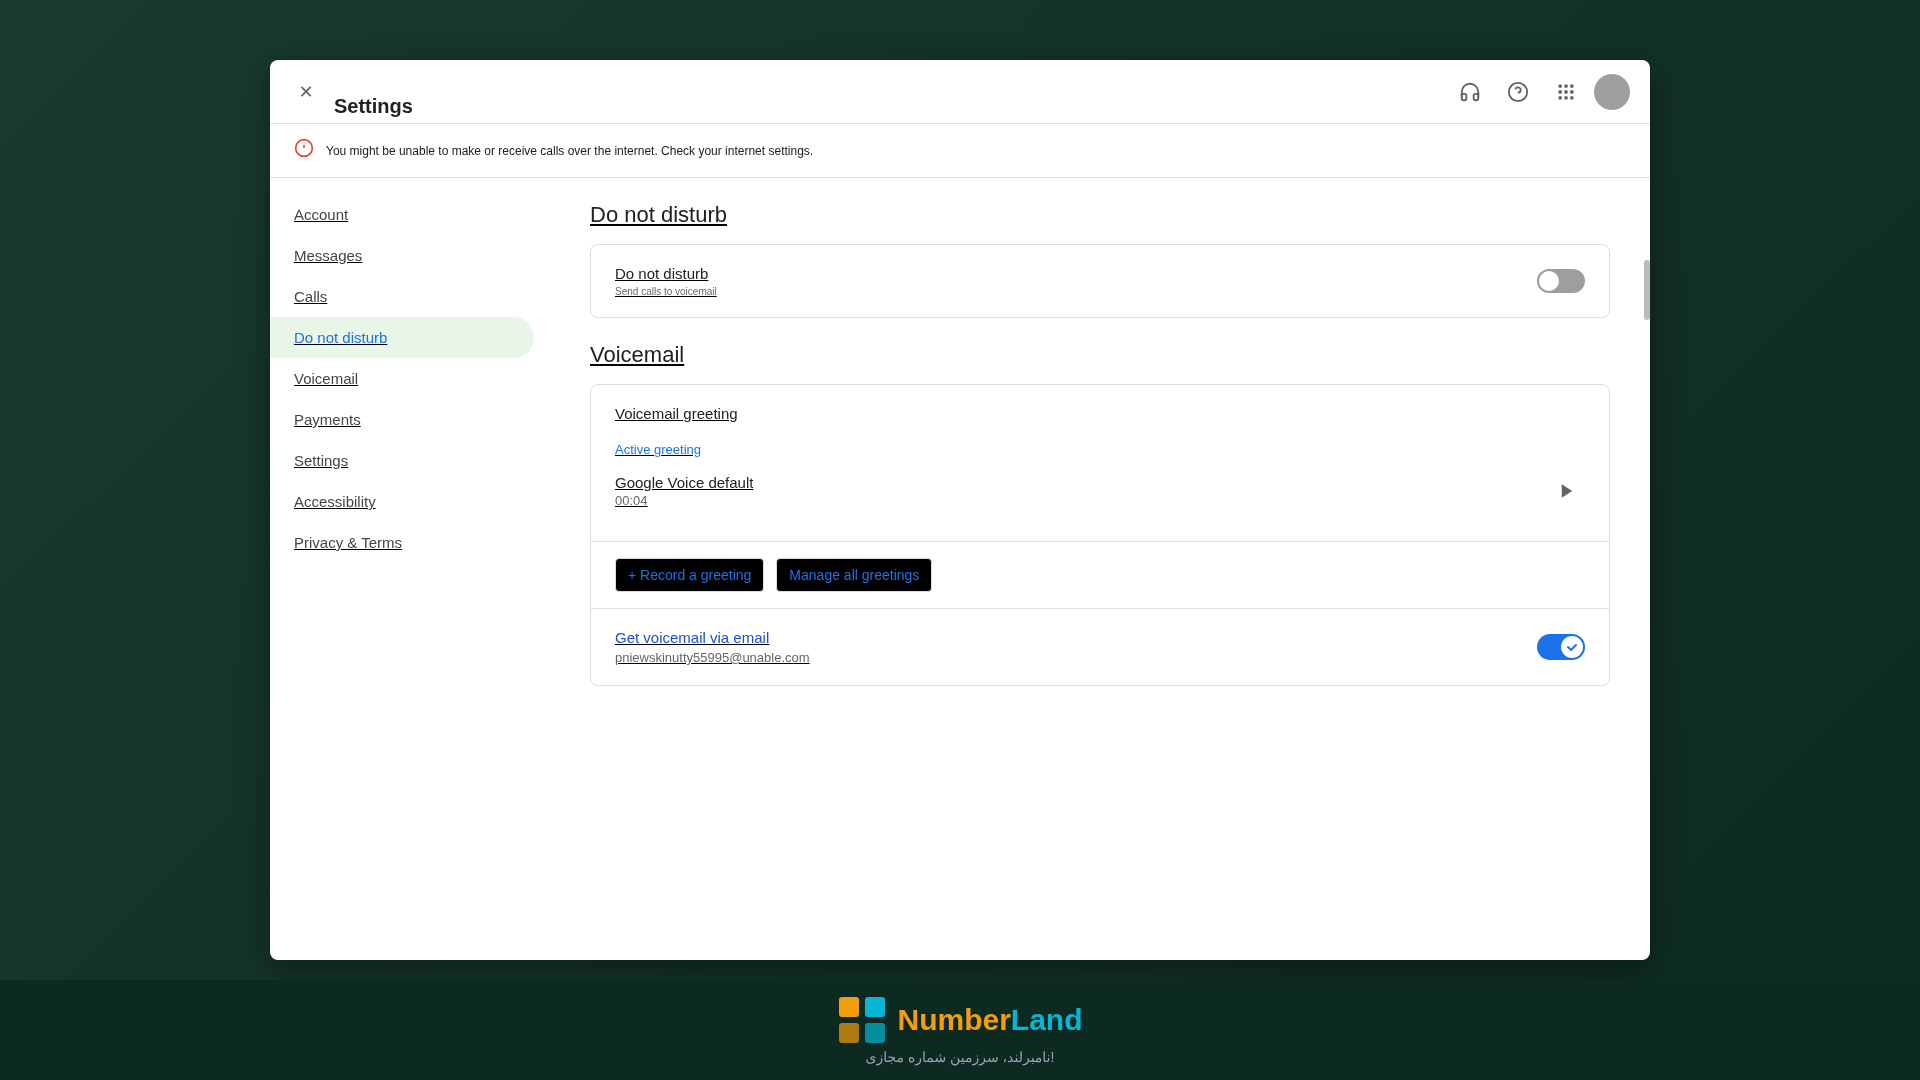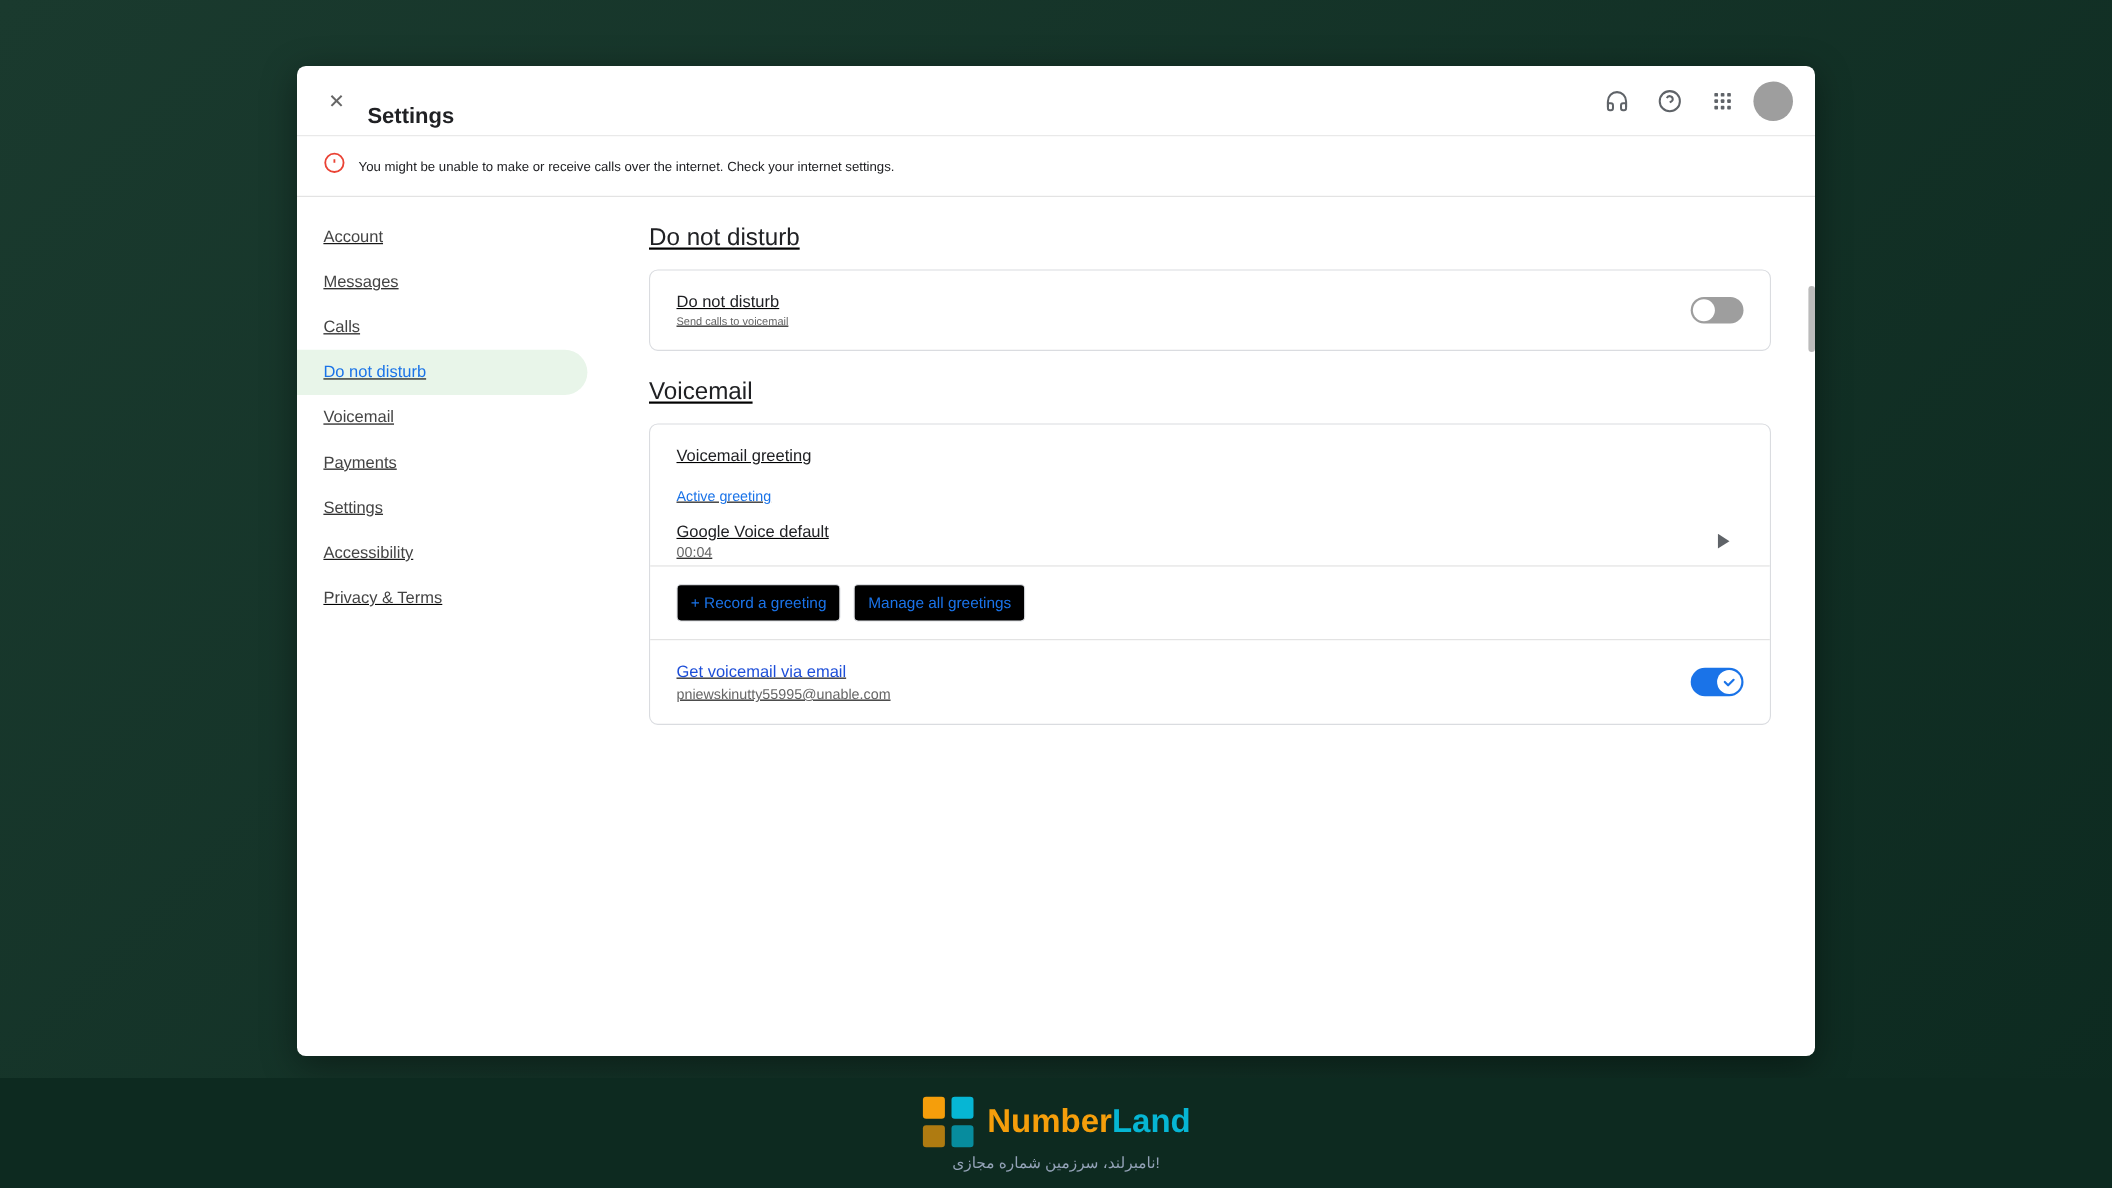--- a/index.html
+++ b/index.html
@@ -190,21 +190,21 @@
     
     .active-greeting-label {
       font-size: 13px;
       font-weight: 500;
       color: #1a73e8;
       padding: 16px 24px 8px;
     }
     .greeting-row {
       display: flex;
       align-items: center;
-      padding: 8px 24px 4px;
+      padding: 8px 24px 32px;
       border-bottom: 1px solid #e0e0e0;
     }
     .greeting-info {
       flex: 1;
     }
     .greeting-name {
       font-size: 15px;
       color: #202124;
     }
     .greeting-duration {

